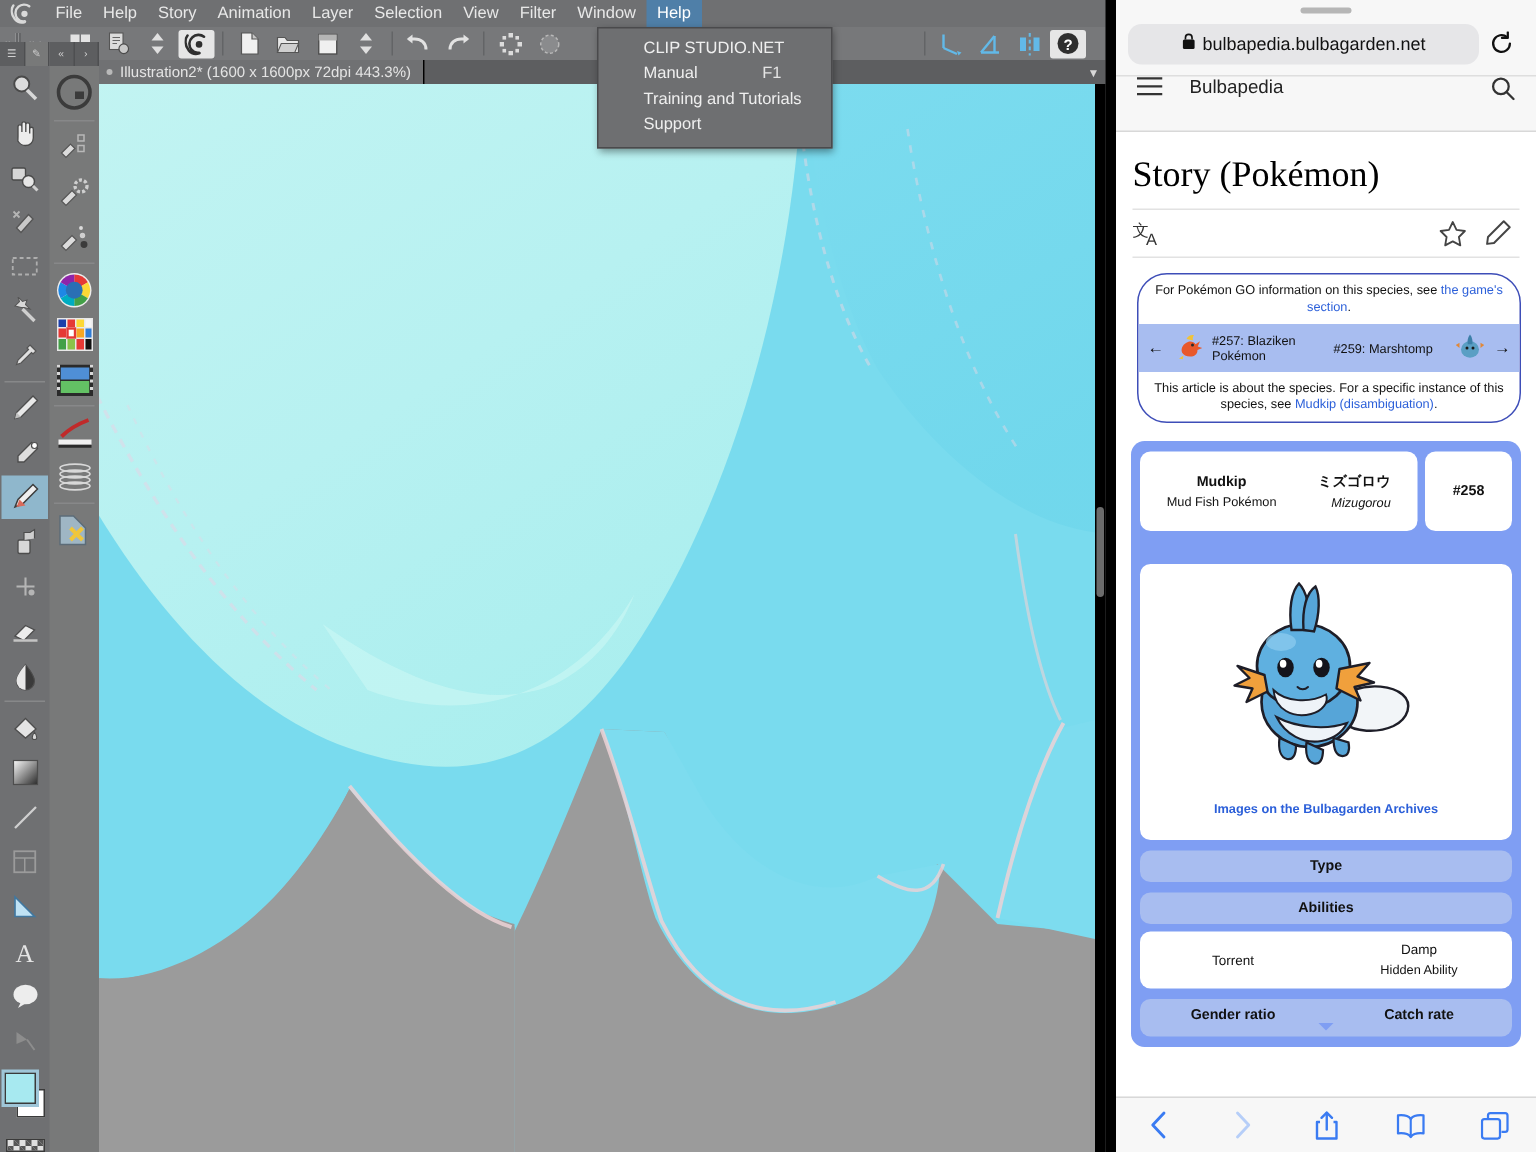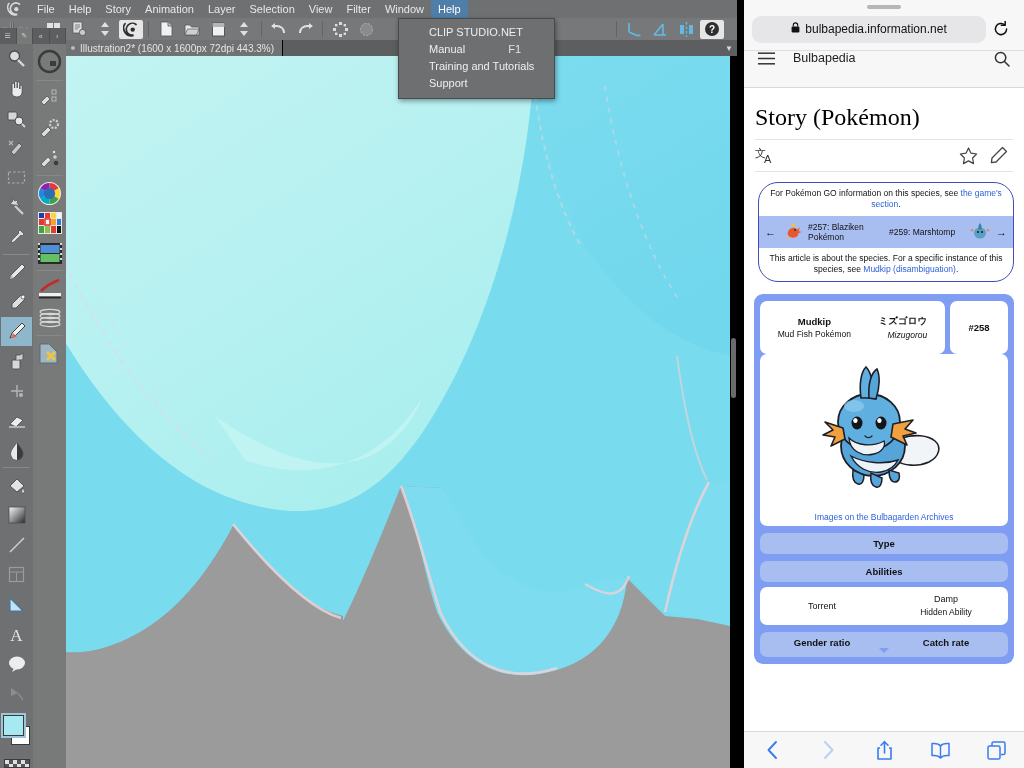--- a/index.html
+++ b/index.html
@@ -194,21 +194,21 @@
   .ib-jp { text-align: right; }
   .ib-jp .n { font-size: 9.5px; font-weight: bold; color: #111;
     font-family: "DejaVu Sans", sans-serif; }
   .ib-jp .s { font-size: 8.5px; color: #111; font-style: italic; margin-top: 2px; }
   .ib-numcell {
     width: 58px; background: #fff; border-radius: 7px;
     display: flex; align-items: center; justify-content: center;
     font-size: 9.5px; font-weight: bold; color: #111;
   }
   .ib-imgcell {
-    margin-top: 0; background: #fff; border-radius: 7px; padding: 6px 4px 4px 4px;
+    margin-top: 22px; background: #fff; border-radius: 7px; padding: 6px 4px 16px 4px; font-weight: bold;
   }
   .ib-imgcell .cap { text-align: center; font-size: 8.5px; color: #2b5fd9; padding-top: 2px; }
   .mudkip-art { display: block; margin: 0 auto; }
   .ib-section {
     margin-top: 7px; background: #a8bdf0; border-radius: 7px;
     text-align: center; font-size: 9.5px; font-weight: bold; color: #111;
     padding: 5px 0;
   }
   .ib-typebar {
     margin-top: 2px; background: #4a74d8; border: 1px solid #cfdcff; border-radius: 4px;
@@ -725,21 +725,21 @@
       </div>
 
     <div class="sf-urlbar">
       <div class="sf-urlfield">
         <span>
           <svg width="9" height="11" viewBox="0 0 9 11">
               <rect x="0.6" y="4.4" width="7.8" height="6.2" rx="1" fill="#111"></rect>
               <path d="M2.3 4.4V3.1a2.2 2.2 0 014.4 0v1.3" fill="none" stroke="#111" stroke-width="1.1"></path>
             </svg>
         </span>
-        <span>bulbapedia.information.net</span>
+        <span>bulbapedia.bulbagarden.net</span>
       </div>
       <div class="sf-reload">
         <svg width="16" height="16" viewBox="0 0 16 16">
             <path d="M13.6 8a5.6 5.6 0 11-1.9-4.2" fill="none" stroke="#111" stroke-width="1.5" stroke-linecap="round"></path>
             <path d="M12.2 0.4v3.9h-3.9" fill="none" stroke="#111" stroke-width="1.5" stroke-linecap="round" stroke-linejoin="round"></path>
           </svg>
       </div>
     </div>
 
     <div class="sf-sitehdr">

